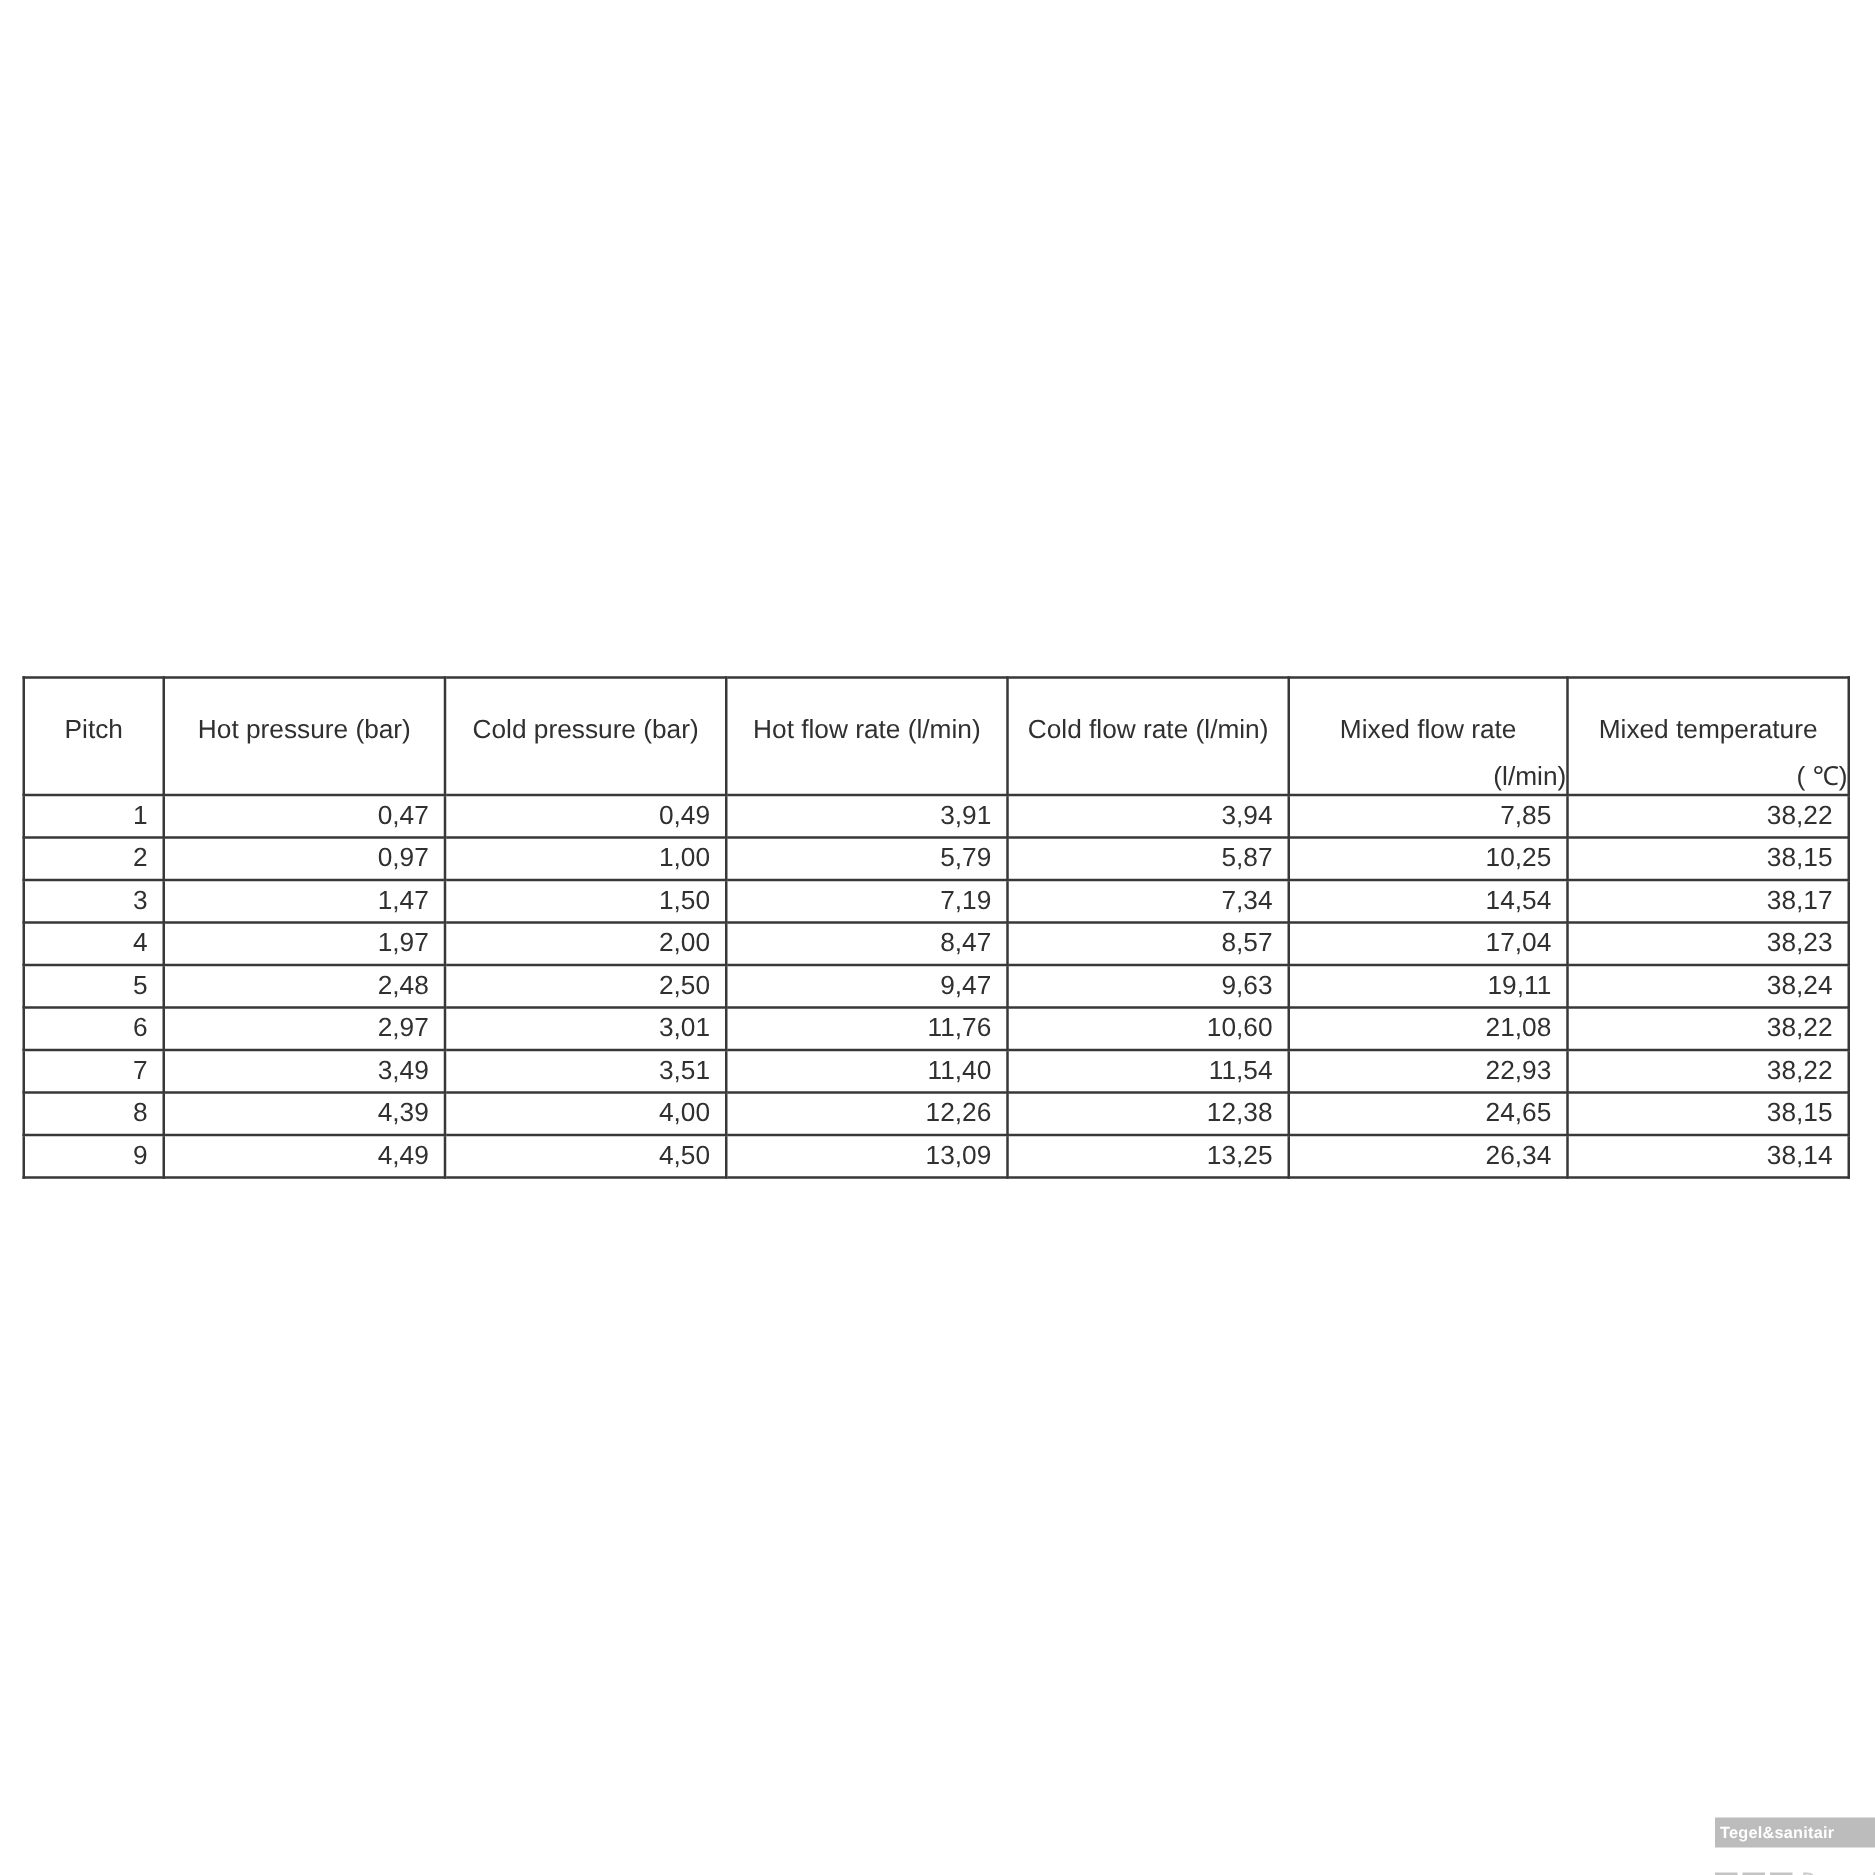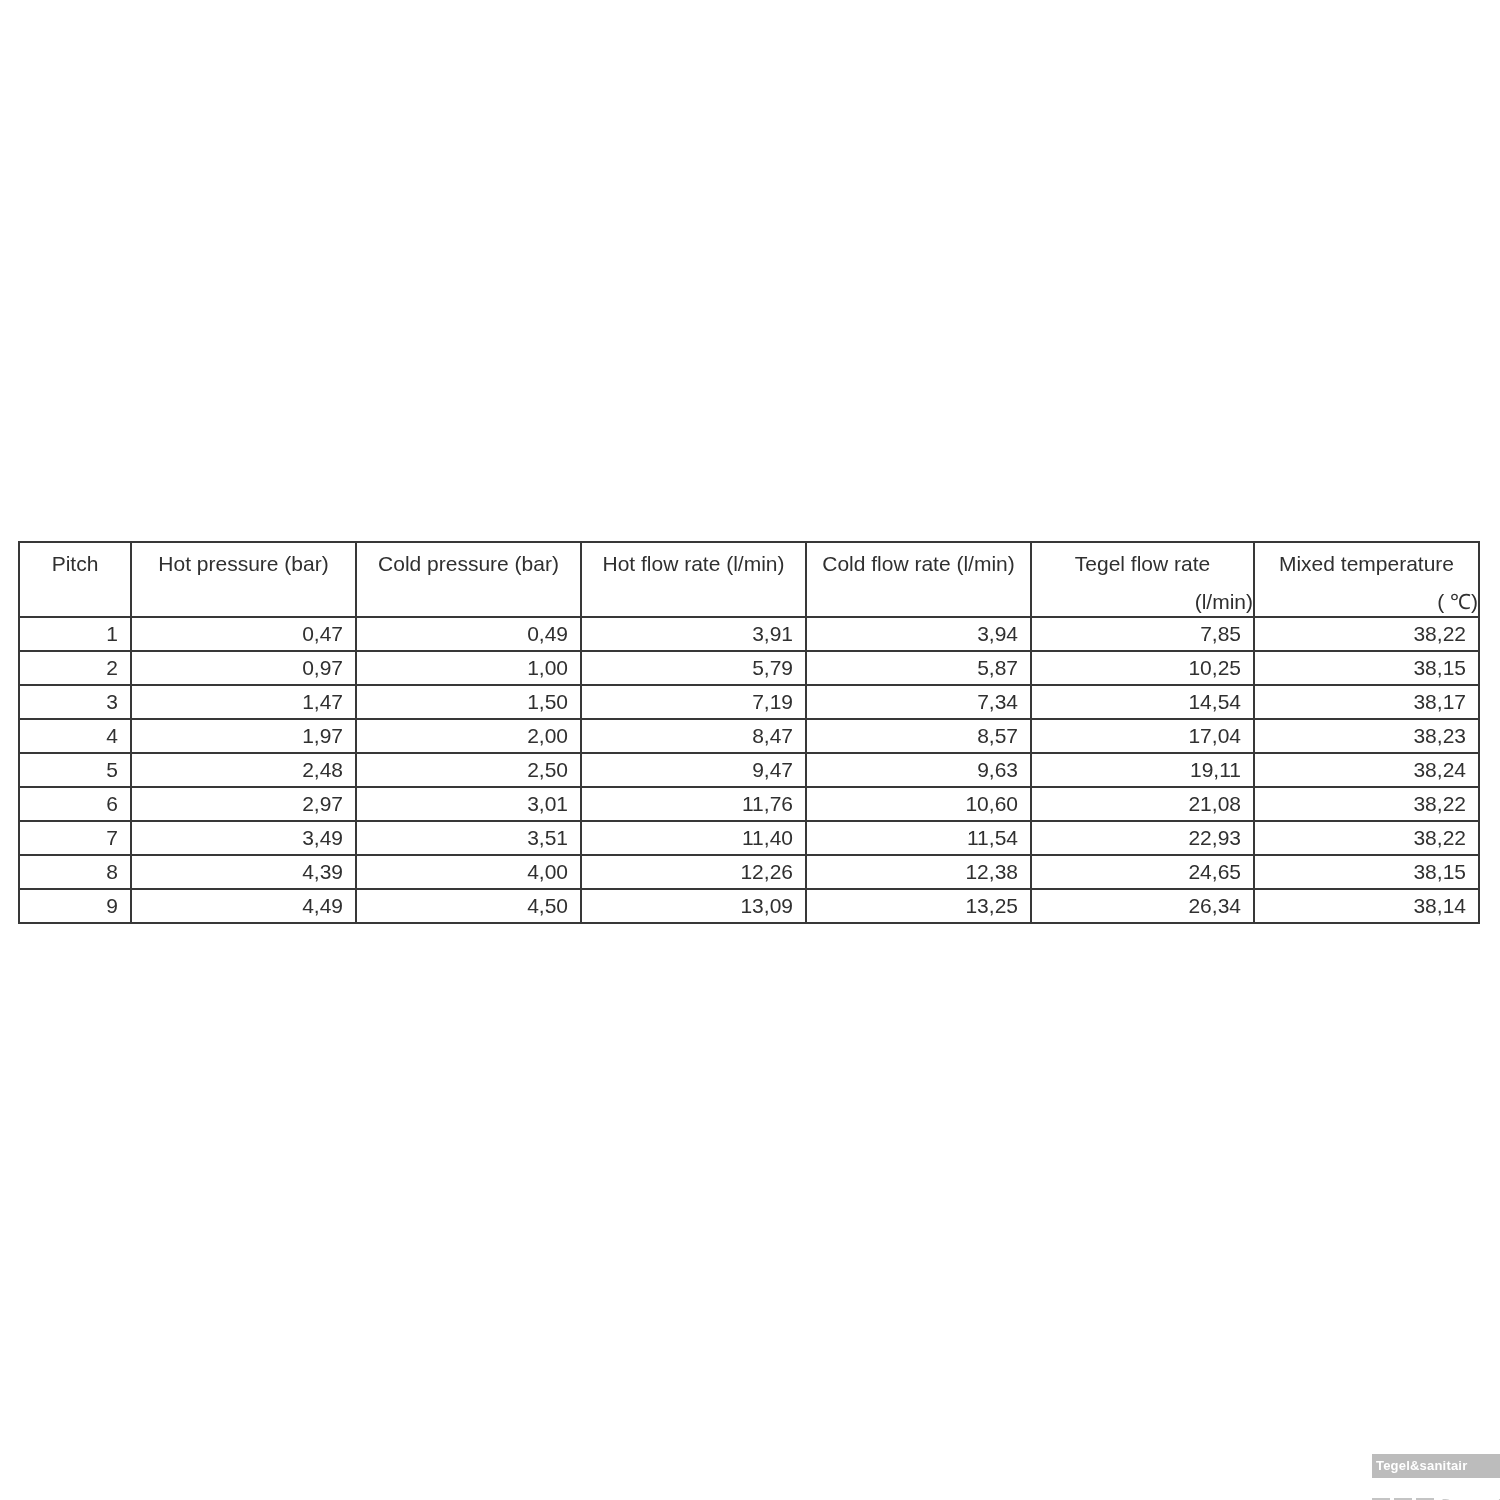--- a/index.html
+++ b/index.html
@@ -27,21 +27,21 @@
     font-weight:400;
     overflow:hidden;
     white-space:nowrap;
   }
   table.meas th {
     height:75px;
     vertical-align:top;
     text-align:center;
     padding-top:7px;
   }
-  table.meas th .hl { line-height:27px; }
+  table.meas th .hl { line-height:27px;margin-top:20px; }
   table.meas th .hl2 { line-height:27px; margin-top:11px;text-align:right; }
   table.meas td {
     height:34px;
     text-align:right;
     padding-right:12px;
     vertical-align:middle;
   }
   col.c-pitch { width:112px; }
   col.c-hp    { width:225px; }
   col.c-cp    { width:225px; }
@@ -115,21 +115,21 @@
           <th>
             <div class="hl">Cold pressure (bar)</div>
           </th>
           <th>
             <div class="hl">Hot flow rate (l/min)</div>
           </th>
           <th>
             <div class="hl">Cold flow rate (l/min)</div>
           </th>
           <th>
-            <div class="hl">Tegel flow rate</div>
+            <div class="hl">Mixed flow rate</div>
             <div class="hl2">(l/min)</div>
           </th>
           <th>
             <div class="hl">Mixed temperature</div>
             <div class="hl2">( ℃)</div>
           </th>
         </tr>
     </thead>
     <tbody>
         <tr>

